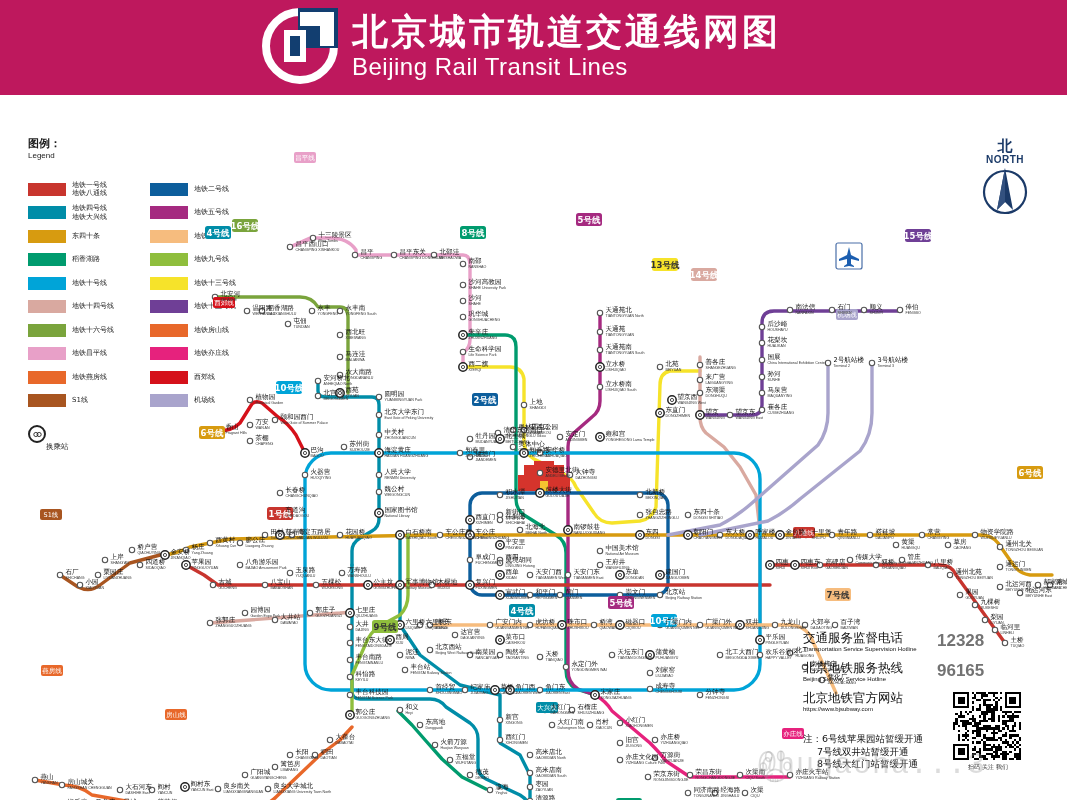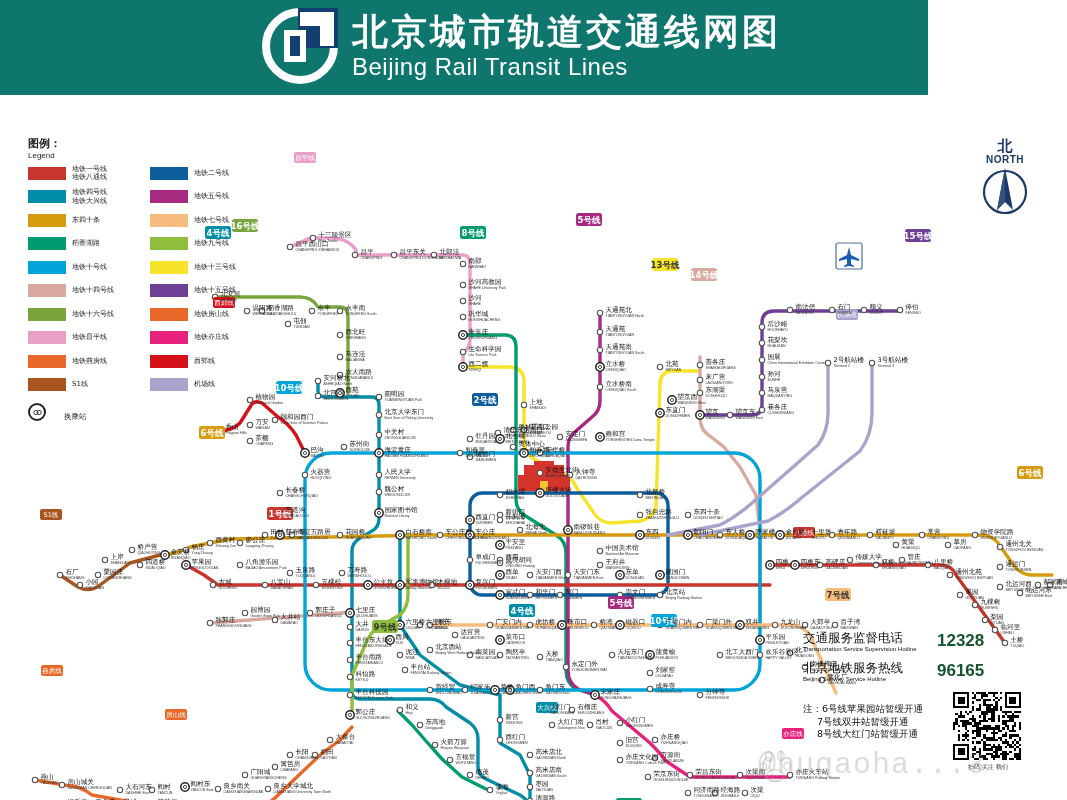--- a/index.html
+++ b/index.html
@@ -1,55 +1,55 @@
 <!DOCTYPE html>
 <html><head>
 <meta charset="utf-8">
 <style>
   html,body{margin:0;padding:0;background:#fff;}
   body{font-family:"Liberation Sans","DejaVu Sans",sans-serif;}
   #page{position:relative;width:1067px;height:800px;background:#ffffff;overflow:hidden;}
 
   
-  #header{position:absolute;left:0;top:0;width:928px;height:95px;background:#0f766e;}
+  #header{position:absolute;left:0;top:0;width:1067px;height:95px;background:#be185d;}
   #header-inner{position:absolute;left:262px;top:8px;display:flex;align-items:center;}
   .logo-wrap{width:76px;height:76px;position:relative;flex:none;}
   .title-block{margin-left:14px;color:#fff;}
   #title-cn{font-size:36px;letter-spacing:3px;line-height:42px;font-weight:bold;font-family:"DejaVu Sans",sans-serif;}
   #title-en{font-size:24px;line-height:28px;letter-spacing:.5px;font-family:"Liberation Sans",sans-serif;}
 
   
   #legend{position:absolute;left:28px;top:136px;width:240px;}
   #legend-title-cn{font-size:11px;font-weight:bold;color:#1b1b1b;font-family:"DejaVu Sans",sans-serif;}
-  #legend-title-en{font-size:8px;color:#1b1b1b;margin-bottom:3px;font-family:"Liberation Sans",sans-serif;}
+  #legend-title-en{font-size:8px;color:#1b1b1b;margin-bottom:19px;font-family:"Liberation Sans",sans-serif;}
   .legend-cols{display:flex;gap:8px;}
   .legend-col{width:114px;}
   .legend-row{display:flex;align-items:center;height:20px;margin-bottom:3.5px;}
   .swatch{width:38px;height:13px;flex:none;}
   .legend-label{font-size:7px;margin-left:6px;color:#1b1b1b;line-height:8.5px;font-family:"DejaVu Sans",sans-serif;}
-  #legend-transfer{display:flex;align-items:flex-end;margin-top:5px;}
+  #legend-transfer{display:flex;align-items:flex-start;margin-top:11px;flex-direction:column;}
   .transfer-glyph{width:14px;height:14px;border-radius:50%;border:2px solid #222;background:#fff;
     display:flex;align-items:center;justify-content:center;font-size:7px;color:#222;font-weight:bold;}
   #legend-transfer .legend-label{margin-left:18px;font-size:7.5px;}
 
   
   #compass{position:absolute;left:968px;top:138px;width:74px;text-align:center;color:#1b3a68;}
   #compass-cn{font-size:15px;font-weight:bold;line-height:16px;font-family:"DejaVu Sans",sans-serif;}
   #compass-en{font-size:10px;font-weight:bold;letter-spacing:.5px;line-height:12px;}
 
   
   #map{position:absolute;left:0;top:95px;width:1067px;height:705px;}
 
   
   #info{position:absolute;left:803px;top:630px;width:260px;}
   .info-row{margin-bottom:7px;display:flex;align-items:flex-start;}
   .info-left{width:128px;}
   .info-cn{font-size:12.5px;color:#111;line-height:15px;font-family:"DejaVu Sans",sans-serif;}
   .info-en{font-size:6px;color:#111;line-height:8px;font-family:"Liberation Sans",sans-serif;}
-  .info-num{font-size:17px;font-weight:bold;color:#14532d;margin-left:6px;margin-top:1px;font-family:"Liberation Sans",sans-serif;}
+  .info-num{font-size:17px;font-weight:bold;color:#737373;margin-left:6px;margin-top:1px;font-family:"Liberation Sans",sans-serif;}
   #notes{font-size:9.5px;color:#111;line-height:12.5px;margin-top:20px;width:150px;font-family:"DejaVu Sans",sans-serif;}
   #notes div{white-space:nowrap;}
   #notes .indent{padding-left:14px;}
   #qr{position:absolute;left:150px;top:62px;width:68px;height:68px;}
   #qr-cap{position:absolute;left:150px;top:133px;width:70px;font-size:6px;color:#333;text-align:center;font-family:"DejaVu Sans",sans-serif;}
 
   
   #wm{position:absolute;left:758px;top:748px;font-size:30px;color:rgba(150,150,150,.33);
       font-family:Liberation Mono, monospace;letter-spacing:1px;pointer-events:none;}
   #wm-du{position:absolute;left:760px;top:750px;width:32px;height:34px;pointer-events:none;}
@@ -2393,20 +2393,26 @@
             <div class="info-en">Transportation Service Supervision Hotline</div>
           </div>
           <div class="info-num">12328</div>
         </div>
         <div class="info-row">
           <div class="info-left">
             <div class="info-cn">北京地铁服务热线</div>
             <div class="info-en">Beijing Subway Service Hotline</div>
           </div>
           <div class="info-num">96165</div>
+        </div>
+        <div class="info-row">
+          <div class="info-left">
+            <div class="info-cn">北京地铁官方网站</div>
+            <div class="info-en">https://www.bjsubway.com</div>
+          </div>
         </div>
       </div>
     <div id="notes">
         <div>注：6号线苹果园站暂缓开通</div>
         <div class="indent">7号线双井站暂缓开通</div>
         <div class="indent">8号线大红门站暂缓开通</div>
       </div>
     <div id="qr">
       <svg width="68" height="68" viewBox="0 0 29 29" shape-rendering="crispEdges">
         <rect width="29" height="29" fill="#fff"></rect>

